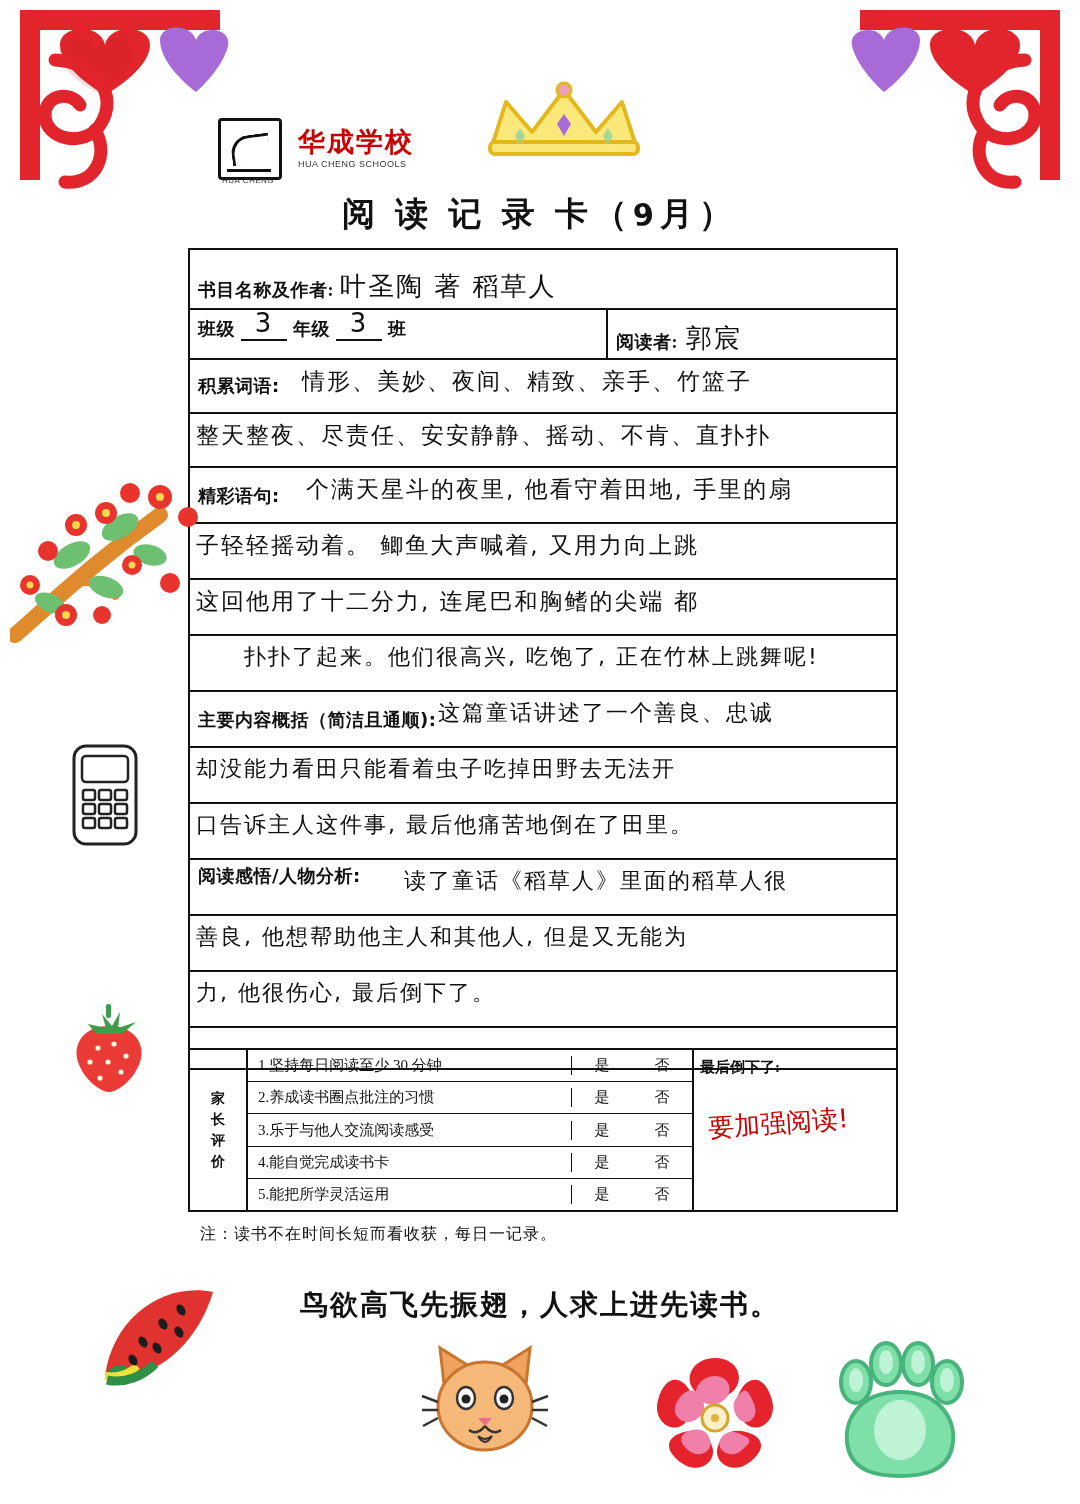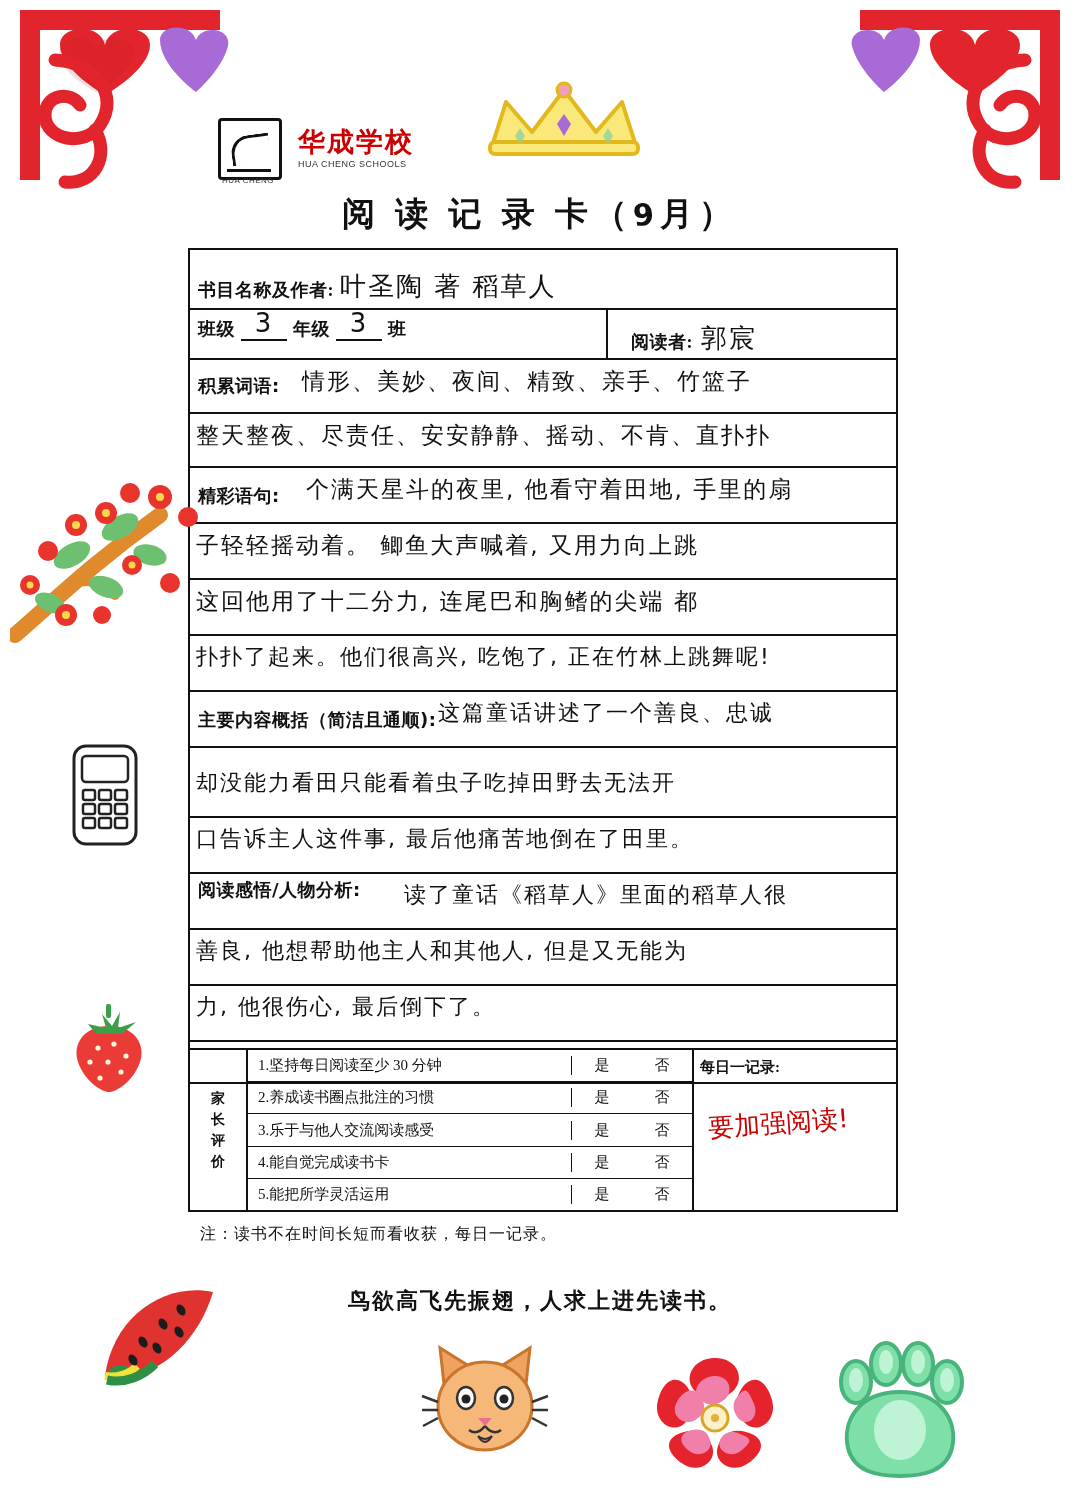--- a/index.html
+++ b/index.html
@@ -41,21 +41,21 @@
        letter-spacing:.5px;white-space:nowrap;}
   .cell{padding:6px 8px;position:relative;}
   .hw{font-family:"DejaVu Sans",sans-serif;font-size:26px;color:#111;letter-spacing:2px;
       line-height:1.15;text-align:right;}
   .hw.small{font-size:23px;}
   .hline{border-bottom:2px solid #111;}
 
   .r-book{display:flex;align-items:flex-end;height:46px;}
   .r-class{display:flex;height:48px;}
   .r-class .left{flex:0 0 400px;border-right:2px solid #111;display:flex;align-items:flex-end;padding:17px 8px;}
-  .r-class .right{flex:1;display:flex;align-items:flex-end;padding:4px 8px;margin-left:15px;}
+  .r-class .right{flex:1;display:flex;align-items:flex-end;padding:4px 8px;}
   .ul{display:inline-block;border-bottom:2px solid #111;min-width:46px;text-align:center;}
 
   
   .ov{position:absolute;font-family:"DejaVu Sans",sans-serif;color:#111;white-space:nowrap;}
 
   
   .peval{position:absolute;left:188px;top:1048px;width:706px;border:2px solid #111;height:160px;display:flex;}
   .peval .col-label{flex:0 0 56px;border-right:2px solid #111;display:flex;flex-direction:column;
         align-items:center;justify-content:center;font-size:14px;font-weight:700;line-height:1.5;
         font-family:"Liberation Serif","DejaVu Serif",serif;}
@@ -65,21 +65,21 @@
   .peval .it .txt{flex:1;padding-left:10px;font-size:15px;font-family:"Liberation Serif","DejaVu Serif",serif;}
   .peval .it .yn{flex:0 0 120px;border-left:1px solid #111;display:flex;justify-content:space-around;
         align-items:center;font-size:15px;font-family:"Liberation Serif","DejaVu Serif",serif;}
   .peval .col-comment{flex:0 0 190px;border-left:2px solid #111;padding:8px 6px;position:relative;}
   .peval .col-comment .ct{font-size:15px;font-weight:700;font-family:"Liberation Serif","DejaVu Serif",serif;}
   .peval .col-comment .hwc{position:absolute;left:14px;top:56px;font-family:"DejaVu Sans",sans-serif;
         font-size:26px;color:#c00;transform:rotate(-4deg);}
 
   .note{position:absolute;left:200px;top:1224px;font-size:16px;
         font-family:"Liberation Serif","DejaVu Serif",serif;letter-spacing:1px;}
-  .slogan{position:absolute;left:0;right:0;top:1286px;text-align:center;font-size:22px;font-weight:700;
+  .slogan{position:absolute;left:0;right:0;top:1286px;text-align:center;font-size:28px;font-weight:700;
         letter-spacing:2px;font-family:"Liberation Serif","DejaVu Serif",serif;}
 
   
   .doodle{position:absolute;}
   #d-flowers{left:10px;top:455px;}
   #d-phone{left:68px;top:740px;}
   #d-strawberry{left:66px;top:1000px;}
   #d-watermelon{left:95px;top:1280px;}
   #d-cat{left:420px;top:1340px;}
   #d-flower2{left:650px;top:1352px;}
@@ -172,31 +172,31 @@
     <div style="height:54px;position:relative;" class="hline">
       <span class="lbl ov" style="left:8px;top:16px;">精彩语句:</span>
       <span class="hw ov small" style="left:116px;top:8px;">个满天星斗的夜里, 他看守着田地, 手里的扇</span>
     </div>
     <div style="height:54px;position:relative;" class="hline">
       <span class="hw ov small" style="left:6px;top:8px;">子轻轻摇动着。 鲫鱼大声喊着, 又用力向上跳</span>
     </div>
     <div style="height:54px;position:relative;" class="hline">
       <span class="hw ov small" style="left:6px;top:8px;">这回他用了十二分力, 连尾巴和胸鳍的尖端 都</span>
     </div>
-    <div style="height:54px;position:relative;">
+    <div style="height:54px;position:relative;margin-left:48px;">
       <span class="hw ov small" style="left:6px;top:8px;font-size:22px;">扑扑了起来。他们很高兴, 吃饱了, 正在竹林上跳舞呢!</span>
     </div>
   </div>
 
   <div class="row">
     <div style="height:54px;position:relative;" class="hline">
       <span class="lbl ov" style="left:8px;top:16px;">主要内容概括（简洁且通顺):</span>
       <span class="hw ov small" style="left:248px;top:8px;font-size:22px;">这篇童话讲述了一个善良、忠诚</span>
     </div>
-    <div style="height:54px;position:relative;margin-top:14px;" class="hline">
+    <div style="height:54px;position:relative;" class="hline">
       <span class="hw ov small" style="left:6px;top:8px;font-size:22px;">却没能力看田只能看着虫子吃掉田野去无法开</span>
     </div>
     <div style="height:54px;position:relative;">
       <span class="hw ov small" style="left:6px;top:8px;font-size:22px;">口告诉主人这件事, 最后他痛苦地倒在了田里。</span>
     </div>
   </div>
 
   <div class="row">
     <div style="height:54px;position:relative;" class="hline">
       <span class="lbl ov" style="left:8px;top:4px;">阅读感悟/人物分析:</span>
@@ -251,21 +251,21 @@
     </div>
     <div class="it">
       <div class="txt">5.能把所学灵活运用</div>
       <div class="yn">
           <span>是</span>
           <span>否</span>
         </div>
     </div>
   </div>
   <div class="col-comment">
-    <div class="ct">每日一记录:</div>
+    <div class="ct">最后倒下了:</div>
     <div class="hwc">要加强阅读!</div>
   </div>
 </div>
 
 <div class="note">注：读书不在时间长短而看收获，每日一记录。</div>
 <div class="slogan">鸟欲高飞先振翅，人求上进先读书。</div>
 
 <div class="doodle" id="d-flowers">
   <svg width="210" height="210" viewBox="0 0 210 210">
     <path d="M5,180 C40,150 80,110 150,60" stroke="#e08a2e" stroke-width="16" fill="none" stroke-linecap="round"></path>

